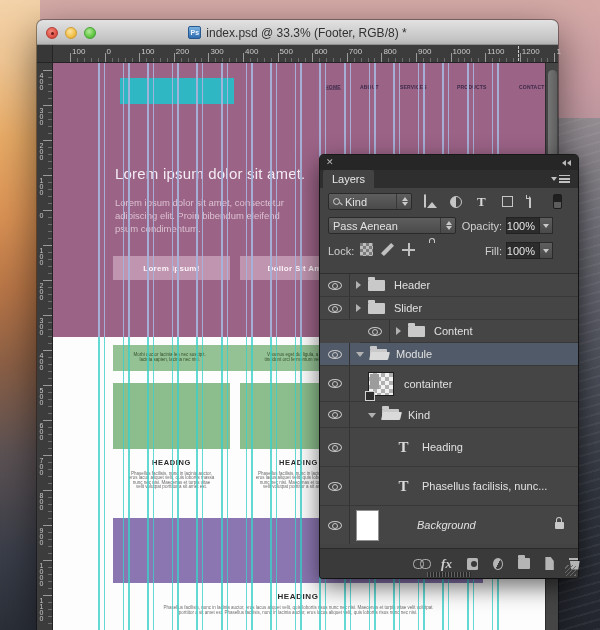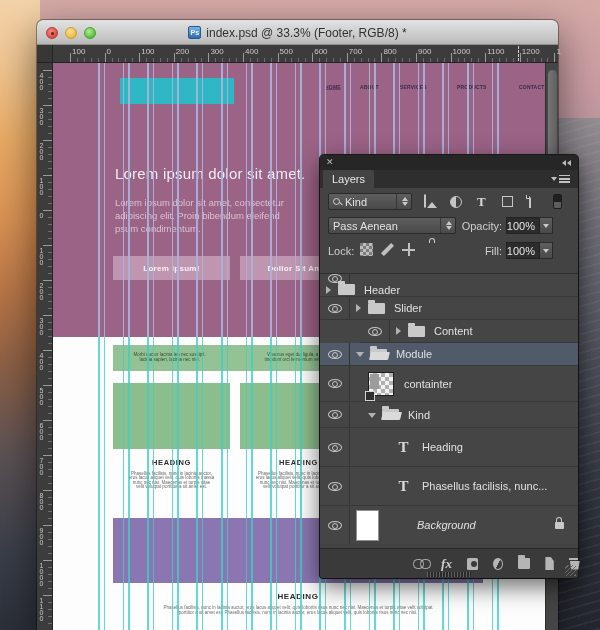--- a/index.html
+++ b/index.html
@@ -440,21 +440,21 @@
     <span class="lk lk-brush" style="left:61px;"></span>
     <span class="lk lk-move" style="left:82px;"></span>
     <span class="lk lk-lock" style="left:104px;"></span>
     <span class="plabel" style="left:141px;top:90px;width:41px;text-align:right;">Fill:</span>
     <span class="valbox" style="left:186px;top:87px;">100%</span>
     <span class="valarr" style="left:220px;top:87px;">
         <i></i>
       </span>
 
     <div class="rows" id="layerlist">
-        <div class="lrow" style="height: 23px; flex-direction: column;">
+        <div class="lrow" style="height: 23px;">
           <div class="eyecell">
             <span class="eye"></span>
           </div>
           <div class="rcontent" style="padding-left: 6px;">
             <span class="tri-r"></span>
             <span class="folder"></span>
             <span class="lname">Header</span>
           </div>
         </div>
         <div class="lrow" style="height: 23px;">

